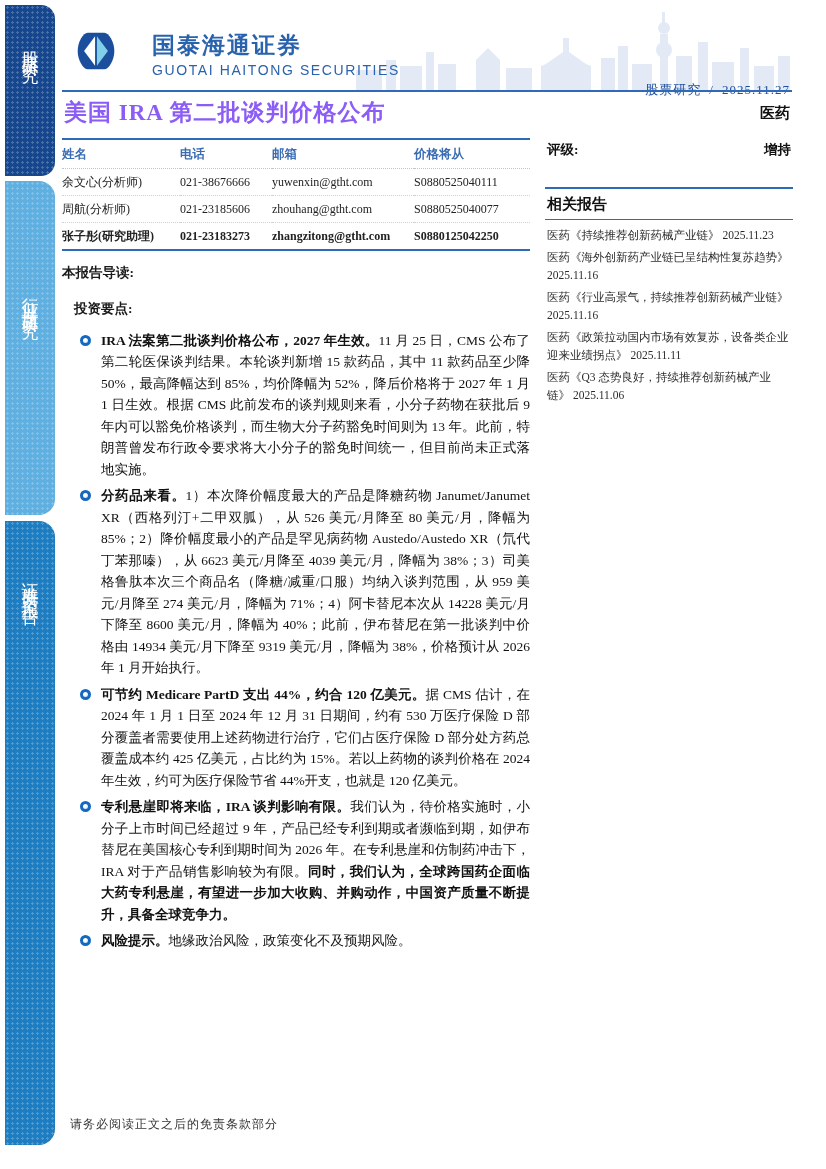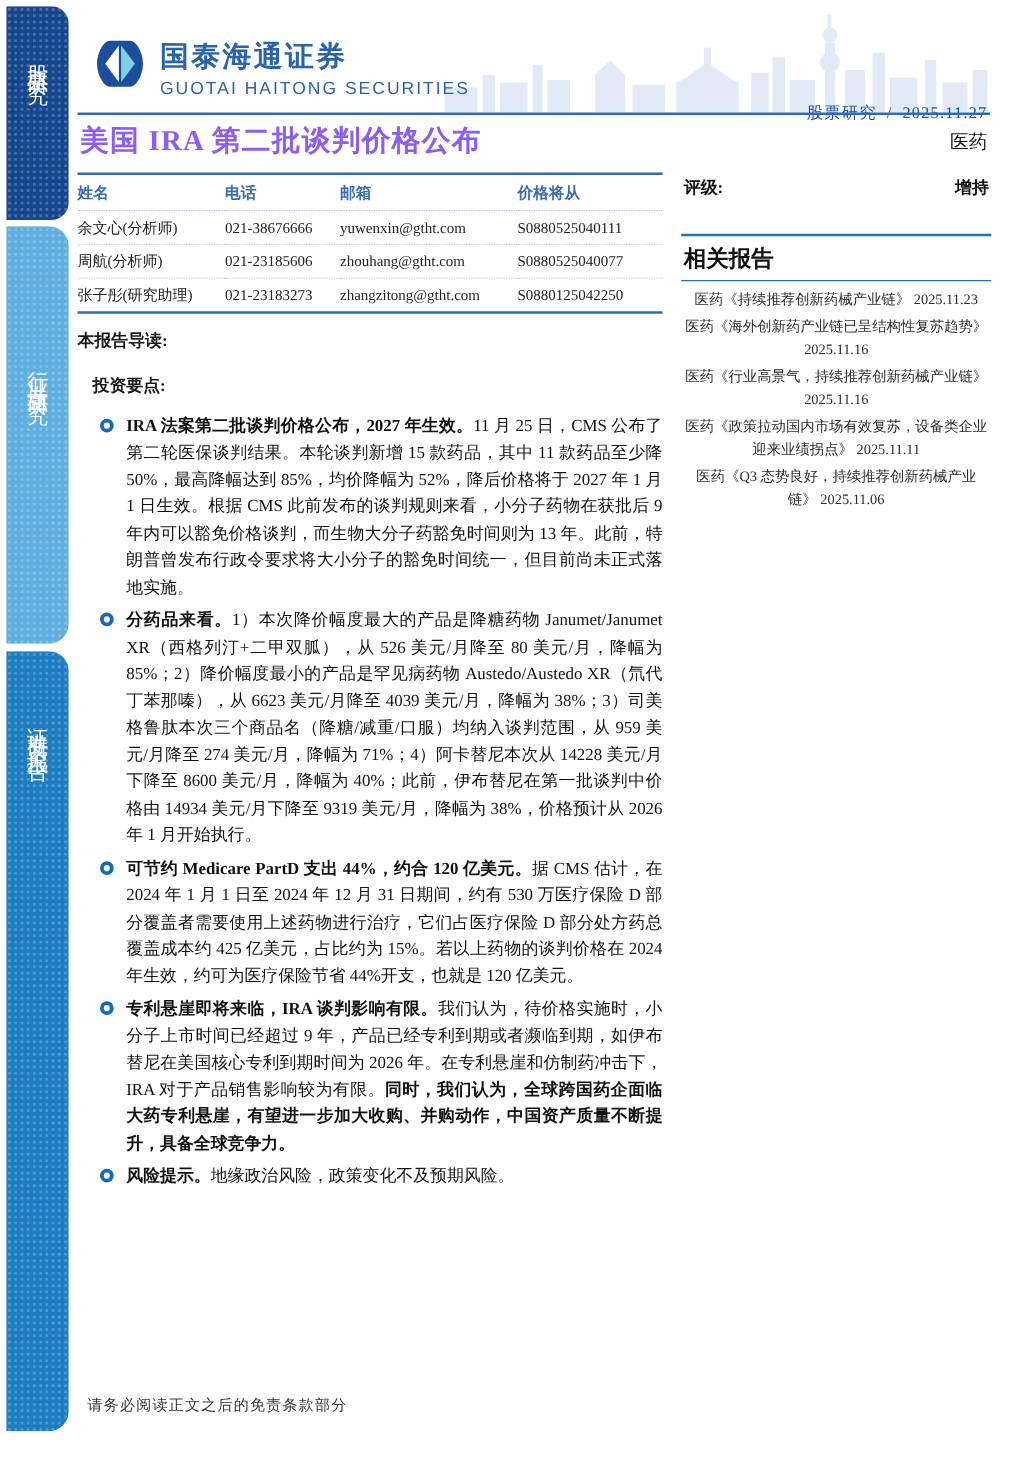--- a/index.html
+++ b/index.html
@@ -27,21 +27,21 @@
     font-family:"Liberation Serif","DejaVu Serif",serif;
   }
   #seg-stock  { top:5px;   height:171px; background-color:#16478e; border-radius:0 14px 14px 0; }
   #seg-stock .vtext { margin-top:33px; }
   #seg-topic  { top:181px; height:334px; background-color:#5fb0e0; }
   #seg-topic .vtext { margin-top:103px; }
   #seg-report { top:521px; height:624px; background-color:#1e7dc0; }
   #seg-report .vtext { margin-top:48px; }
 
   
-  .logo { position:absolute; left:74px; top:30px; display:flex; align-items:flex-start; }
+  .logo { position:absolute; left:74px; top:30px; display:flex; align-items:flex-start;gap:24px; }
   .logo-mark { width:44px; height:42px; margin-right:10px; }
   .logo-cn { font-size:23px; font-weight:bold; color:#2a63ad; letter-spacing:2px;
              font-family:"Liberation Sans","DejaVu Sans",sans-serif; line-height:30px;}
   .logo-en { font-size:14px; color:#2a63ad; letter-spacing:1.6px;
              font-family:"Liberation Sans","DejaVu Sans",sans-serif; margin-top:2px;}
   .skyline { position:absolute; right:30px; top:8px; opacity:0.55; }
 
   .meta-line {
     position:absolute; right:36px; top:81px;
     font-size:13px; color:#1e4f9e; letter-spacing:1px;
@@ -49,38 +49,38 @@
   .meta-line .sep { margin:0 8px; color:#1e4f9e; }
 
   .header-rule { position:absolute; left:62px; top:90px; width:730px; height:2px; background:#2f6ab8; }
 
   .doc-title {
     position:absolute; left:64px; top:97px;
     font-size:23px; font-weight:bold; color:#8b5cf6; letter-spacing:1px;
   }
   .industry-tag {
     position:absolute; right:36px; top:104px;
-    font-size:15px; font-weight:normal; color:#111;
+    font-size:15px; font-weight:bold; color:#111;
   }
 
   
   .left-col { position:absolute; left:62px; top:138px; width:468px; }
   .blue-line { height:2px; background:#2f6ab8; }
   .thin-blue-line { height:1.5px; background:#2f6ab8; }
 
   table.analysts { width:100%; border-collapse:collapse; table-layout:fixed; }
   table.analysts th {
     text-align:left; color:#3a6cb3; font-size:12.5px; font-weight:bold;
     padding:6px 0 5px 0; border-bottom:1px dotted #b9c6d8;
   }
   table.analysts td {
     font-size:12px; color:#222; padding:5px 0 4px 0;
     border-bottom:1px dotted #c9d2e0; white-space:nowrap; overflow:hidden;
   }
-  table.analysts tr:last-child td { border-bottom:none; }
+  table.analysts tr:last-child td { border-bottom:none;font-weight:bold; }
   col.c-name  { width:118px; }
   col.c-phone { width:92px;  }
   col.c-mail  { width:142px; }
   col.c-reg   { width:116px; }
 
   .guide-title { margin-top:13px; font-size:13.5px; font-weight:bold; }
   .guide-text  { margin-top:9px; font-size:13.5px; font-weight:bold; line-height:22px; text-align:justify; }
   .points-title{ margin-top:18px; font-size:13.5px; font-weight:bold;margin-left:12px; }
 
   .bullets { margin-top:12px; }
@@ -91,22 +91,22 @@
     background:radial-gradient(circle at 32% 32%, #ffffff 35%, #9fd4ee);
   }
   .bullet-text { font-size:13.5px; line-height:21.5px; text-align:justify; color:#111; }
   .bullet-text .b { font-weight:bold; }
 
   
   .right-col { position:absolute; left:545px; top:138px; width:248px; }
   .rating-row { display:flex; justify-content:space-between; padding:3px 2px 0 2px; }
   .rating-row span { font-size:13.5px; font-weight:bold; color:#111; }
   .rating-gap { height:28px; }
-  .related-title { font-size:18px; font-weight:bold; padding:6px 2px 5px 2px; color:#111; }
-  .report-list { padding:6px 2px 0 2px;text-align:center; }
+  .related-title { font-size:15px; font-weight:bold; padding:6px 2px 5px 2px; color:#111; }
+  .report-list { padding:6px 2px 0 2px; }
   .report-item { font-size:11.5px; color:#2b2b2b; line-height:18.5px; margin-bottom:3px; }
 
   
   .footer-note { position:absolute; left:70px; top:1116px; font-size:12px; color:#333; letter-spacing:1px; }
 </style>
 </head>
 <body>
 
 <div class="side-seg" id="seg-stock">
   <span class="vtext">股票研究</span>

